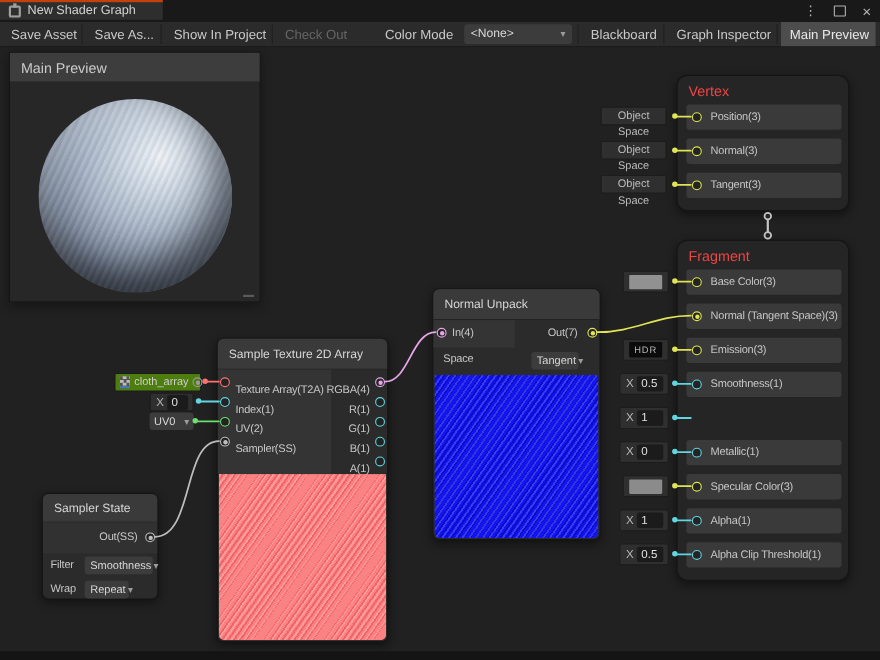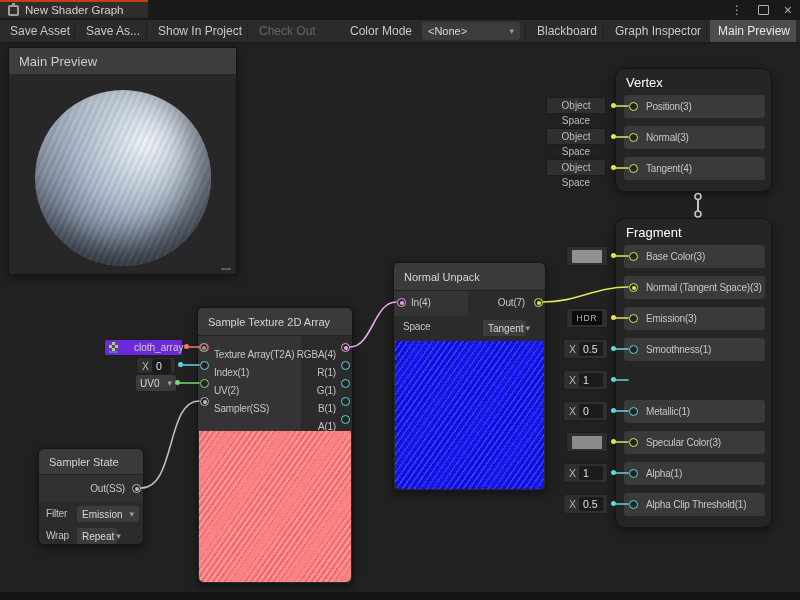--- a/index.html
+++ b/index.html
@@ -34,21 +34,21 @@
   .sphere{position:absolute;left:26px;top:42px;width:176px;height:176px;border-radius:50%;
     background:
       repeating-linear-gradient(115deg, rgba(255,255,255,.07) 0 2px, rgba(0,0,0,.06) 4px 6px),
       radial-gradient(circle at 63% 30%, #eef2f7 0%, #ccd7e3 20%, #a7b4c6 42%, #7d8a9e 62%, #596274 79%, #3c434f 93%, #2f343e 100%);
     box-shadow:inset -14px -20px 34px rgba(0,0,0,.5), inset 10px 12px 20px rgba(255,255,255,.18);}
   .grip{position:absolute;right:5px;bottom:4px;width:10px;height:2px;background:#5a5a5a;}
   
   .node{position:absolute;background:#2b2b2b;border:1px solid #151515;border-radius:6px;
         box-shadow:0 3px 9px rgba(0,0,0,.45);box-sizing:border-box;}
   .stack{background:#252526;border-radius:10px;}
-  .ntitle{position:absolute;left:10px;top:6px;font-size:13px;color:#ffffff;white-space:nowrap;}
+  .ntitle{position:absolute;left:10px;top:6px;font-size:13px;color:#ef4444;white-space:nowrap;}
   .nhead{position:absolute;left:0;top:0;right:0;height:28px;background:#3a3a3a;border-radius:5px 5px 0 0;
          border-bottom:1px solid #222;display:flex;align-items:center;padding:0 10px;box-sizing:border-box;
          font-size:11px;color:#d6d6d6;white-space:nowrap;}
   .srow{position:absolute;left:8px;width:141px;height:23px;background:#3a3a3a;border-radius:3px;}
   .srow .lbl{position:absolute;left:22px;top:0;line-height:23px;font-size:10px;letter-spacing:-.2px;
              color:#c6c6c6;white-space:nowrap;}
   .port{position:absolute;width:7px;height:7px;border:1.5px solid var(--c,#999);border-radius:50%;background:#232323;}
   .port.on::after{content:"";position:absolute;inset:1.5px;border-radius:50%;background:var(--c);}
   .t1{--c:#61d5e0}.t2{--c:#6fdd6f}.t3{--c:#e0e455}.t4{--c:#e7a6e7}.tex{--c:#ff7272}.tss{--c:#bdbdbd}
   .dot{position:absolute;width:5px;height:5px;border-radius:50%;}
@@ -64,22 +64,22 @@
          font-size:10px;color:#bdbdbd;text-align:center;box-sizing:border-box;}
   .iolbl{position:absolute;font-size:10px;letter-spacing:-.2px;color:#c6c6c6;white-space:nowrap;}
   .inzone{position:absolute;background:#343434;}
   .texprev{position:absolute;left:1px;right:1px;border-radius:0 0 5px 5px;}
   .prev-red{background-color:#ff8080;background-image:
       repeating-linear-gradient(125deg, rgba(255,255,255,.22) 0 1.5px, transparent 1.5px 5px),
       repeating-linear-gradient(125deg, rgba(185,35,35,.28) 2.5px 4px, transparent 4px 7px);}
   .prev-blue{background-color:#1414f2;background-image:
       repeating-linear-gradient(125deg, rgba(130,160,255,.30) 0 1.5px, transparent 1.5px 5px),
       repeating-linear-gradient(125deg, rgba(0,0,110,.35) 2.5px 4px, transparent 4px 7px);}
-  .pill{position:absolute;background:#6d28d9;border:1px solid #1c1c1c;border-radius:2px;
-        display:flex;align-items:center;gap:16px;padding:0 4px;box-sizing:border-box;font-size:10px;color:#cfcfcf;}
+  .pill{position:absolute;background:#4d7c0f;border:1px solid #1c1c1c;border-radius:2px;
+        display:flex;align-items:center;gap:4px;padding:0 4px;box-sizing:border-box;font-size:10px;color:#cfcfcf;}
   .texicon{width:9px;height:9px;flex:0 0 auto;border-bottom:2px solid #4a79b8;
            background:repeating-conic-gradient(#bbb 0 25%, #555 0 50%) 0 0/6px 6px;}
   .expicon{width:9px;height:9px;flex:0 0 auto;border:1.5px solid #9a9a9a;border-radius:50%;position:relative;box-sizing:border-box;margin-left:auto;}
   .expicon::after{content:"";position:absolute;inset:1.5px;background:#9a9a9a;border-radius:50%;}
   .wires{position:absolute;left:0;top:0;z-index:40;pointer-events:none;}
   .botstrip{position:absolute;left:0;bottom:0;width:800px;height:8px;background:#141414;}
 </style>
 </head>
 <body>
 
@@ -131,21 +131,21 @@
     <div class="srow" style="top:26px;">
       <span class="port t3" style="left:5px;top:7px;"></span>
       <span class="lbl">Position(3)</span>
     </div>
     <div class="srow" style="top:57px;">
       <span class="port t3" style="left:5px;top:7px;"></span>
       <span class="lbl">Normal(3)</span>
     </div>
     <div class="srow" style="top:88px;">
       <span class="port t3" style="left:5px;top:7px;"></span>
-      <span class="lbl">Tangent(4)</span>
+      <span class="lbl">Tangent(3)</span>
     </div>
   </div>
 
   <div class="osbox" style="left:546px;top:97px;width:60px;height:17px;line-height:15px;">Object Space</div>
   <div class="osbox" style="left:546px;top:128px;width:60px;height:17px;line-height:15px;">Object Space</div>
   <div class="osbox" style="left:546px;top:159px;width:60px;height:17px;line-height:15px;">Object Space</div>
   <span class="dot" style="left:611px;top:103px;background:#e0e455;"></span>
   <span class="dot" style="left:611px;top:134px;background:#e0e455;"></span>
   <span class="dot" style="left:611px;top:165px;background:#e0e455;"></span>
 
@@ -285,21 +285,21 @@
 
   <div class="node" style="left:38px;top:448px;width:106px;height:97px;">
     <div class="nhead" style="height:26px;">
       <span>Sampler State</span>
     </div>
     <div class="inzone" style="left:0;top:26px;right:0;height:28px;background:#313131;"></div>
     <span class="port tss on" style="left:93px;top:35px;"></span>
     <span class="iolbl" style="right:18px;top:34px;">Out(SS)</span>
     <span class="iolbl" style="left:7px;top:59px;">Filter</span>
     <div class="ddl" style="left:38px;top:57px;width:62px;height:16px;padding:0 5px;font-size:10px;">
-      <span>Emission</span>
+      <span>Smoothness</span>
       <span class="arr" style="margin-left:2px;">▾</span>
     </div>
     <span class="iolbl" style="left:7px;top:81px;">Wrap</span>
     <div class="ddl" style="left:38px;top:79px;width:40px;height:16px;padding:0 5px;font-size:10px;">
       <span>Repeat</span>
       <span class="arr" style="margin-left:2px;">▾</span>
     </div>
   </div>
 
   <svg class="wires" width="800" height="600">

